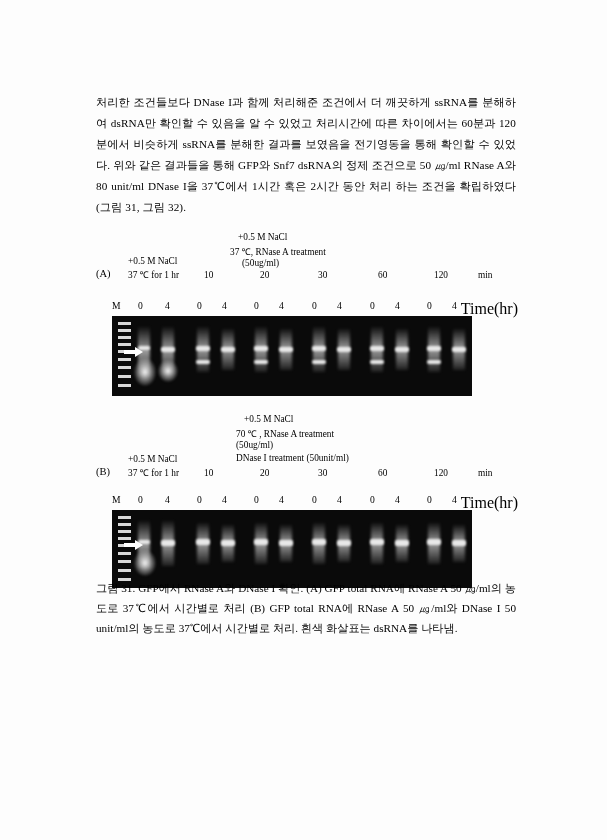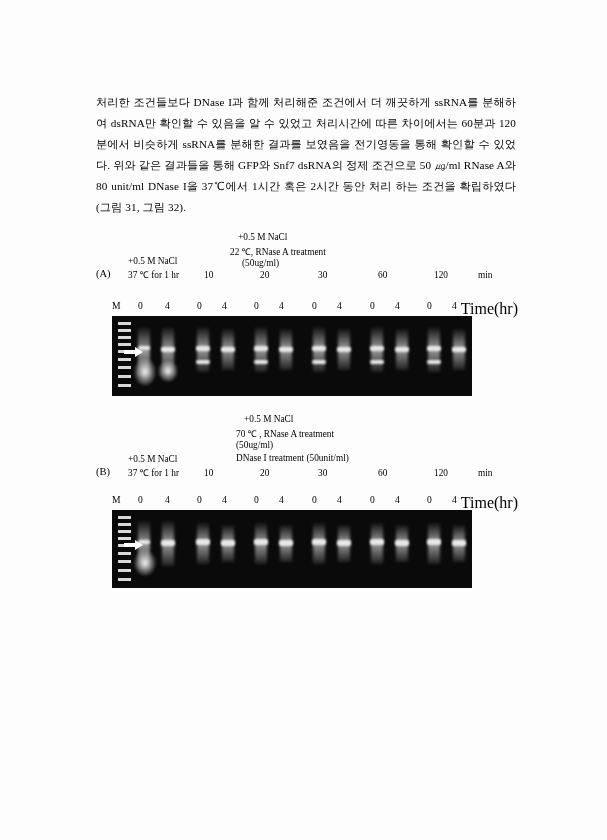--- a/index.html
+++ b/index.html
@@ -171,21 +171,21 @@
 
     <div class="panel">
 
       <div class="label-layer">
         <span class="panel-letter" style="left:0px; top:40px;">(A)</span>
 
         <span class="lbl" style="left:32px; top:28px;">+0.5 M NaCl</span>
         <span class="lbl" style="left:32px; top:40px;">37 ℃ for 1 hr</span>
 
         <span class="lbl" style="left:142px; top:4px;">+0.5 M NaCl</span>
-        <span class="lbl" style="left:134px; top:17px;">22 ℃, RNase A treatment</span>
+        <span class="lbl" style="left:134px; top:17px;">37 ℃, RNase A treatment</span>
         <span class="lbl" style="left:146px; top:30px;">(50ug/ml)</span>
 
         <span class="lbl" style="left:108px; top:42px;">10</span>
         <span class="lbl" style="left:164px; top:42px;">20</span>
         <span class="lbl" style="left:222px; top:42px;">30</span>
         <span class="lbl" style="left:282px; top:42px;">60</span>
         <span class="lbl" style="left:338px; top:42px;">120</span>
         <span class="lbl" style="left:382px; top:42px;">min</span>
       </div>
 
@@ -350,14 +350,17 @@
 
           <div class="smear" style="left:316px; top:12px; width:12px; height:42px;"></div>
           <div class="band" style="left:315px; top:29px; width:14px; height:6px;"></div>
           <div class="smear" style="left:341px; top:14px; width:12px; height:38px;"></div>
           <div class="band" style="left:340px; top:30px; width:14px; height:6px;"></div>
         </div>
       </div>
     </div>
   </div>
 
+  <div class="caption">
+    <p>그림 31.  GFP에서 RNase A와 DNase I 확인. (A) GFP total RNA에 RNase A 50 ㎍/ml의 농도로 37℃에서 시간별로 처리 (B) GFP total RNA에 RNase A 50 ㎍/ml와 DNase I 50 unit/ml의 농도로 37℃에서 시간별로 처리. 흰색 화살표는 dsRNA를 나타냄.</p>
+  </div>
 
 </div>
 
 </body></html>

